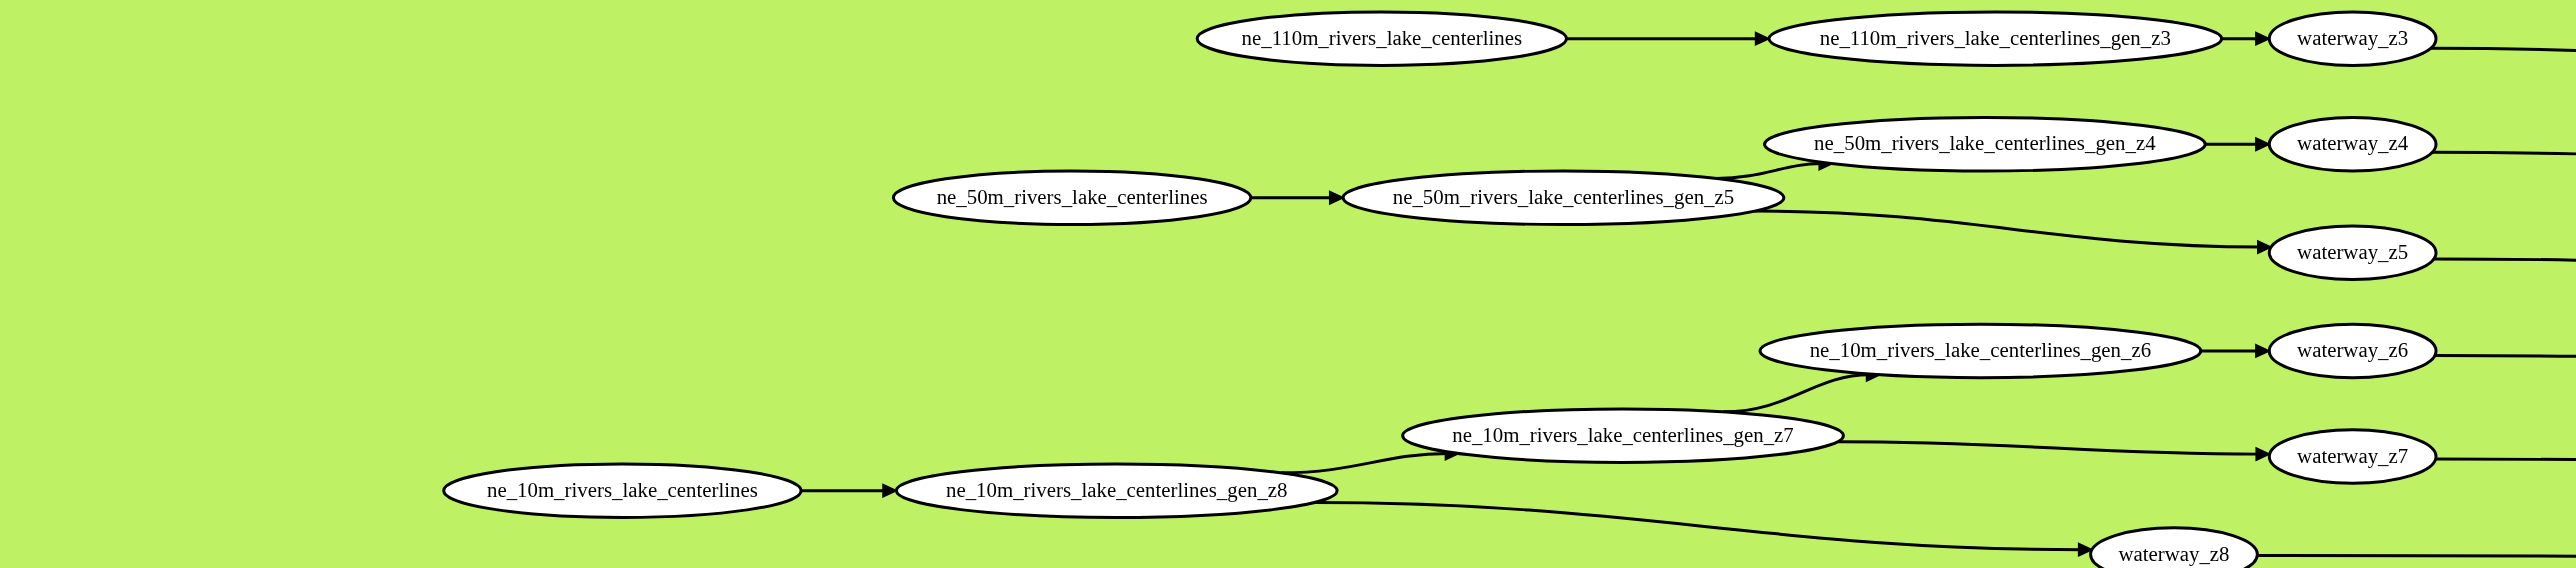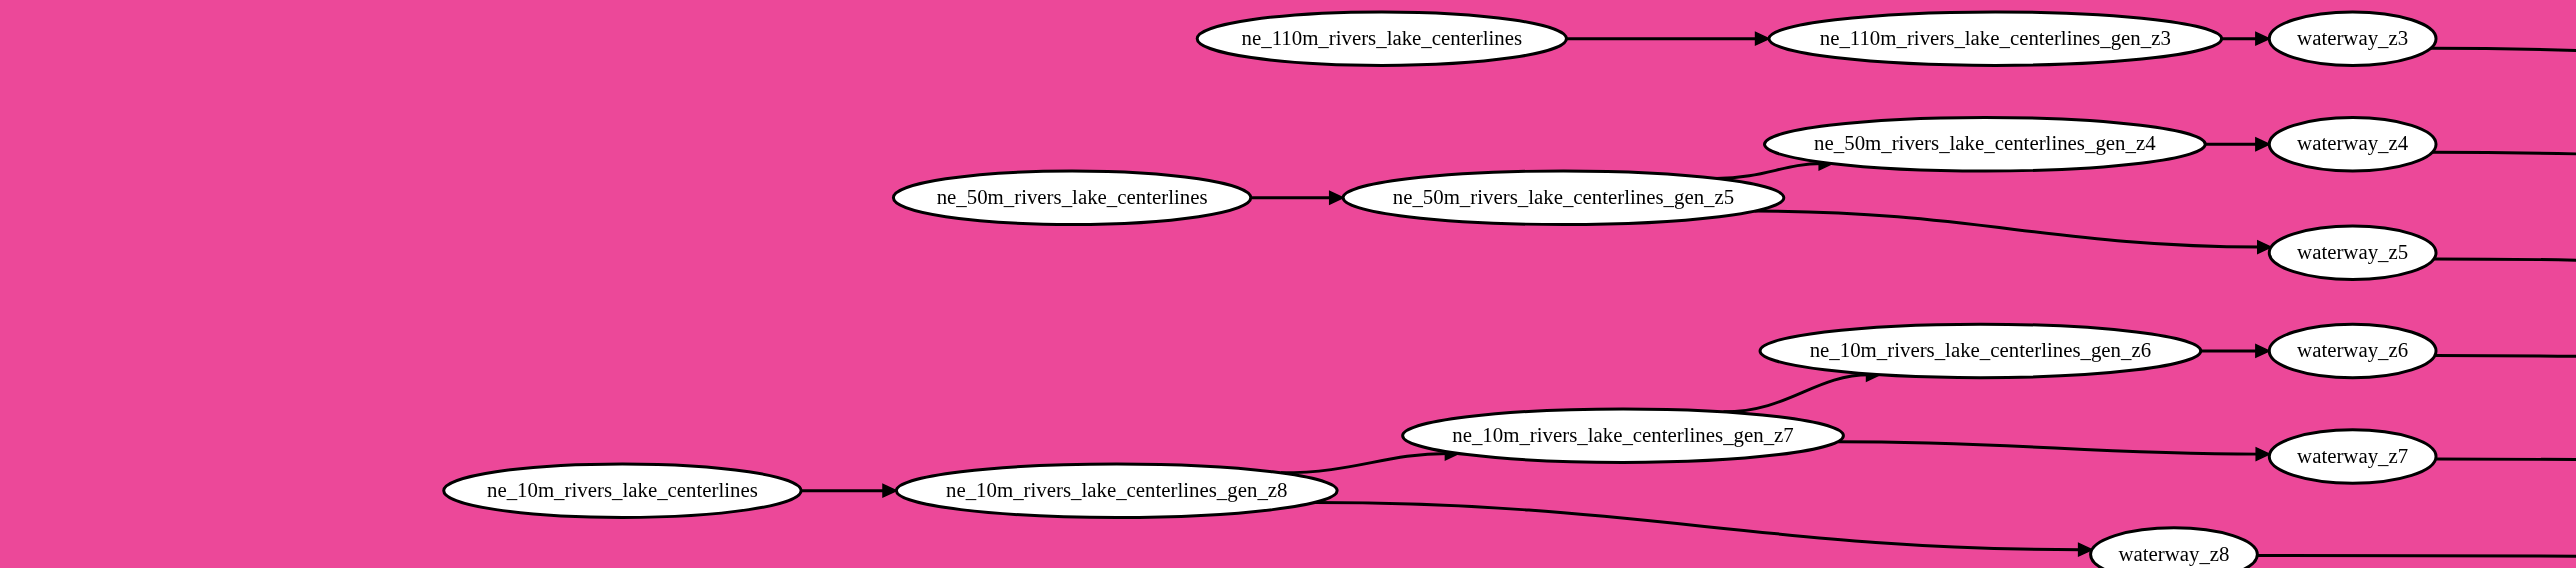--- a/index.html
+++ b/index.html
@@ -1,17 +1,17 @@
 <!DOCTYPE html>
 <html style="font-size:12px"><head>
 <meta charset="utf-8">
 <style>
   html,body{margin:0;padding:0;background:#ffffff;}
   body{width:2576px;height:568px;overflow:hidden;font-family:"Liberation Serif",serif;}
-  #stage{position:relative;width:2576px;height:568px;background:#ec4899;}
+  #stage{position:relative;width:2576px;height:568px;background:#bef264;}
   svg#graph{position:absolute;left:0;top:0;width:2576px;height:568px;display:block;}
   .node-ellipse{fill:#ffffff;stroke:#000000;stroke-width:2;}
   .node-label{font-family:"Liberation Serif",serif;fill:#000000;text-anchor:middle;dominant-baseline:middle;}
   .edge-path{fill:none;stroke:#000000;stroke-width:2;}
   .arrow-head{fill:#000000;stroke:#000000;stroke-width:1;}
   .tbl-cell{fill:#ffc0cb;stroke:#2b2b2b;stroke-width:2;}
   .tbl-outline{fill:none;stroke:#2b2b2b;stroke-width:2;}
   .tbl-text{font-family:"Liberation Serif",serif;fill:#000000;text-anchor:middle;dominant-baseline:middle;}
 </style>
 </head>

